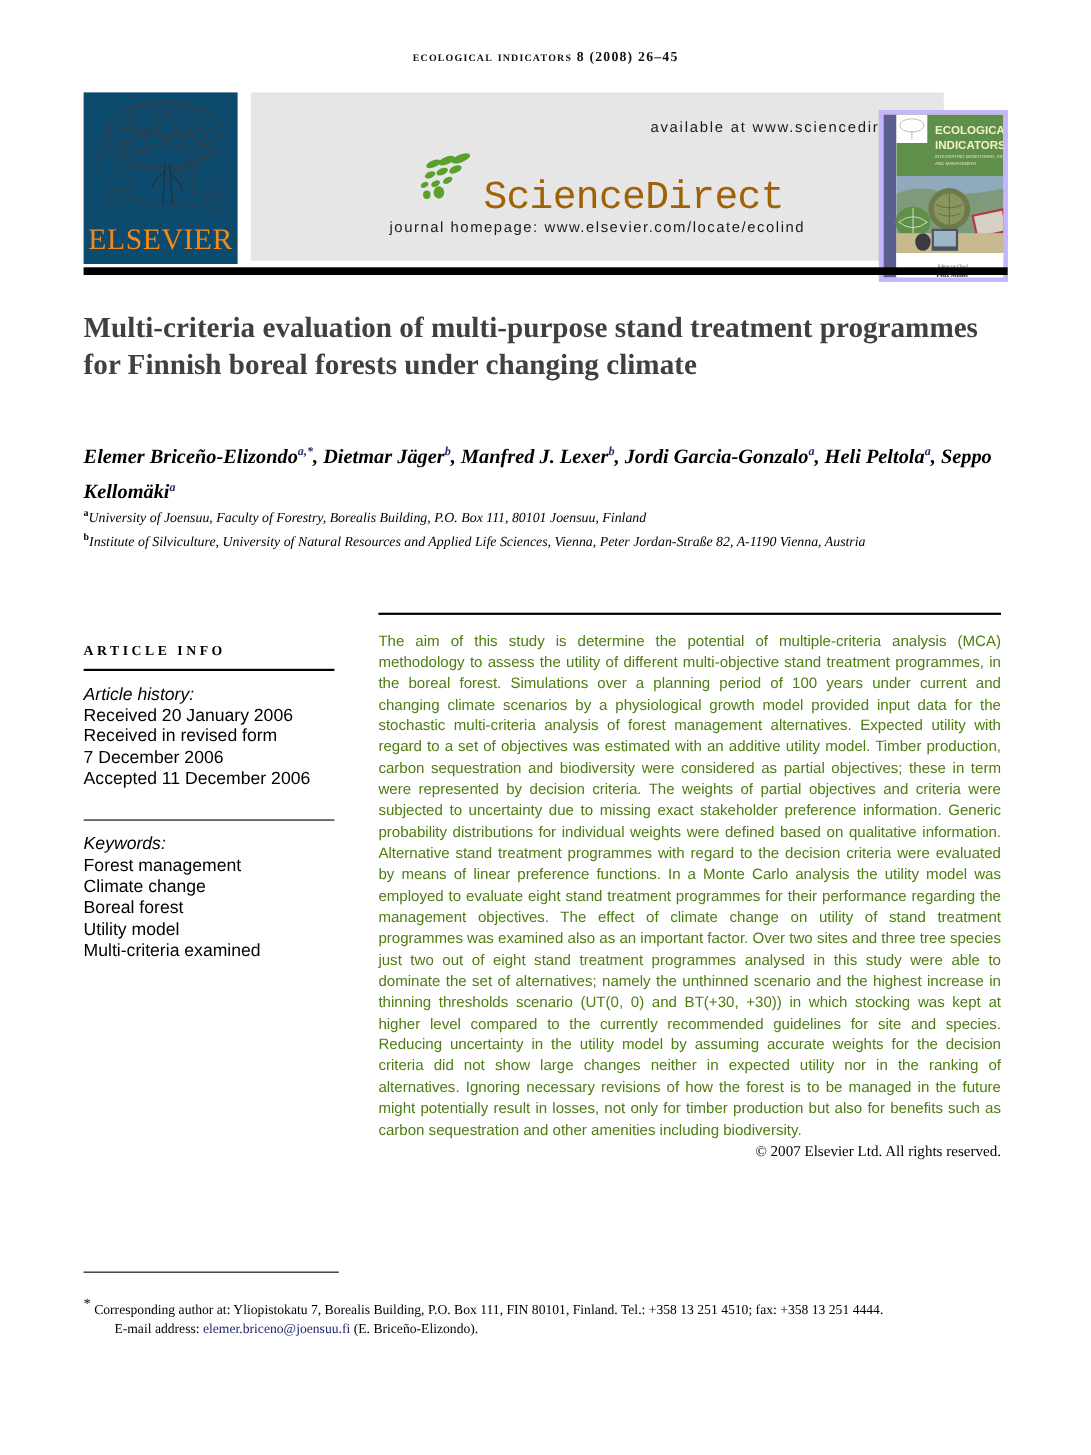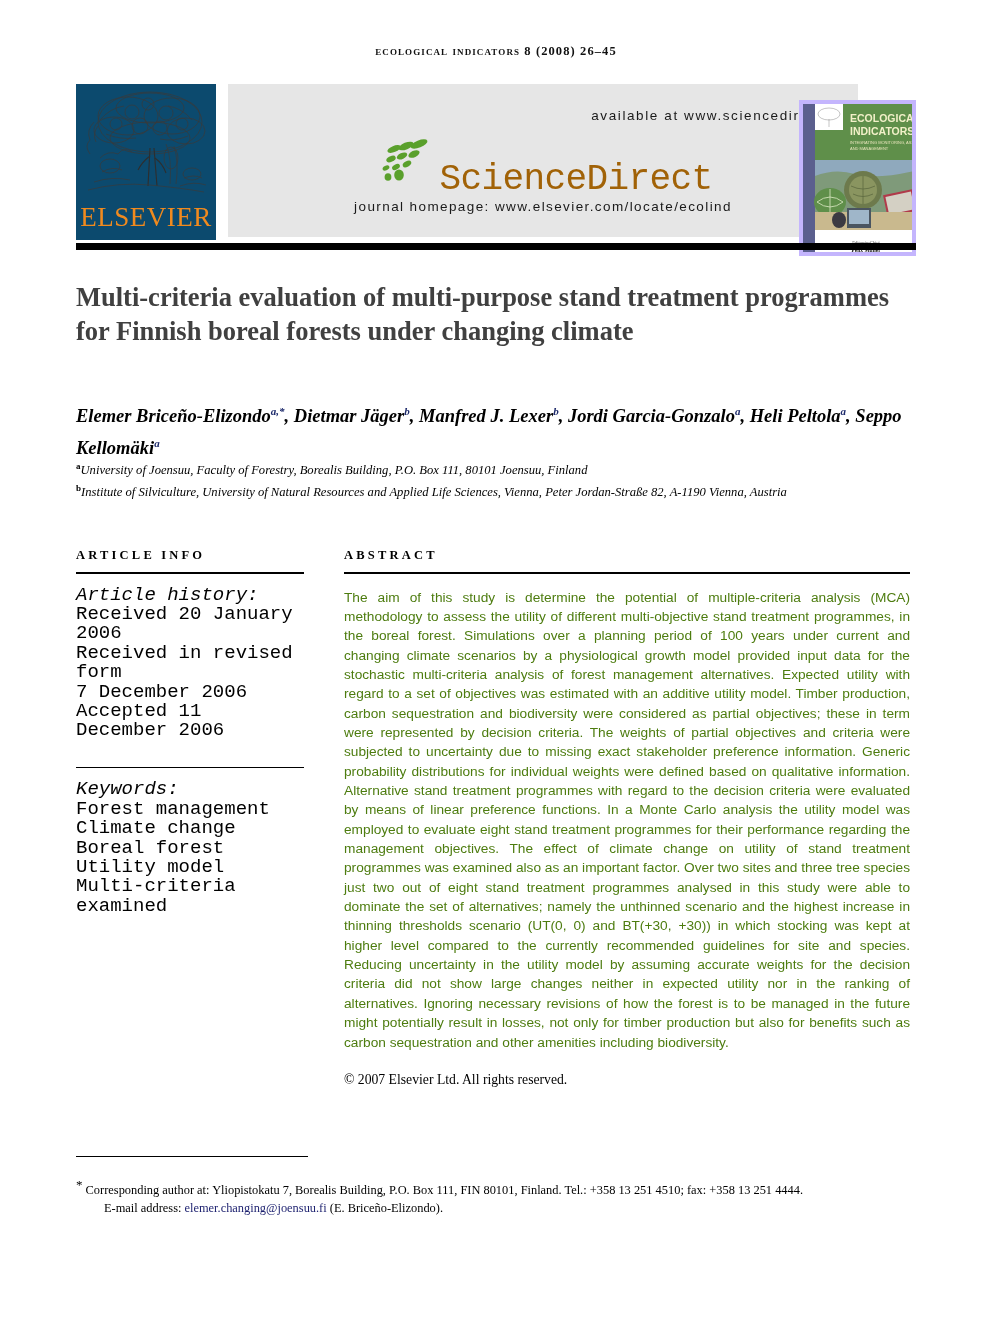--- a/index.html
+++ b/index.html
@@ -201,33 +201,34 @@
     left: 344px; top: 548px;
     width: 566px;
   }
   .sec-head {
     font-family: "Liberation Serif", serif;
     font-weight: bold;
     font-size: 12.5px;
     letter-spacing: 3.2px;
     text-transform: uppercase;
     color: #000;
+    margin-top: 36px;
   }
   .hr-thin {
     height: 1.6px;
     background: #000;
     margin: 9px 0 12px 0;
   }
   .hr-thin.right {
     margin-top: 9px;
     margin-bottom: 14px;
   }
   .info-block {
-    font-family: Liberation Mono, monospace;
-    font-size: 19px;
+    font-family: Liberation Sans, sans-serif;
+    font-size: 16px;
     line-height: 19.4px;
   }
   .info-block .it {
     font-style: italic;
   }
   .kw-sep {
     height: 1.6px;
     background: #000;
     margin: 26px 0 12px 0;
   }
@@ -235,21 +236,22 @@
     font-family: Liberation Sans, sans-serif;
     font-size: 13.7px;
     line-height: 19.35px;
     text-align: justify;
     color: #4d7c0f;
   }
   .copyright {
     font-family: "Liberation Serif", serif;
     font-size: 13.7px;
     line-height: 19.4px;
-    margin-top: 18px;
+    text-align: right;
+    margin-top: 0;
   }
 
   
   .footer-rule {
     position: absolute;
     left: 76px; top: 1156px;
     width: 232px;
     height: 1.3px;
     background: #000;
   }
@@ -433,32 +435,31 @@
       <div class="it">Keywords:</div>
       <div>Forest management</div>
       <div>Climate change</div>
       <div>Boreal forest</div>
       <div>Utility model</div>
       <div>Multi-criteria examined</div>
     </div>
   </div>
 
   <div class="col-right">
-    <div class="sec-head">ABSTRACT</div>
     <div class="hr-thin right"></div>
     <div class="abstract-text">The aim of this study is determine the potential of multiple-criteria analysis (MCA) methodology to assess the utility of different multi-objective stand treatment programmes, in the boreal forest. Simulations over a planning period of 100 years under current and changing climate scenarios by a physiological growth model provided input data for the stochastic multi-criteria analysis of forest management alternatives. Expected utility with regard to a set of objectives was estimated with an additive utility model. Timber production, carbon sequestration and biodiversity were considered as partial objectives; these in term were represented by decision criteria. The weights of partial objectives and criteria were subjected to uncertainty due to missing exact stakeholder preference information. Generic probability distributions for individual weights were defined based on qualitative information. Alternative stand treatment programmes with regard to the decision criteria were evaluated by means of linear preference functions. In a Monte Carlo analysis the utility model was employed to evaluate eight stand treatment programmes for their performance regarding the management objectives. The effect of climate change on utility of stand treatment programmes was examined also as an important factor. Over two sites and three tree species just two out of eight stand treatment programmes analysed in this study were able to dominate the set of alternatives; namely the unthinned scenario and the highest increase in thinning thresholds scenario (UT(0, 0) and BT(+30, +30)) in which stocking was kept at higher level compared to the currently recommended guidelines for site and species. Reducing uncertainty in the utility model by assuming accurate weights for the decision criteria did not show large changes neither in expected utility nor in the ranking of alternatives. Ignoring necessary revisions of how the forest is to be managed in the future might potentially result in losses, not only for timber production but also for benefits such as carbon sequestration and other amenities including biodiversity.</div>
     <div class="copyright">© 2007 Elsevier Ltd. All rights reserved.</div>
   </div>
 
   <div class="footer-rule"></div>
   <div class="footer">
     <div class="corr-line">
       <span class="corr-star">*</span>
       <span>Corresponding author at: Yliopistokatu 7, Borealis Building, P.O. Box 111, FIN 80101, Finland. Tel.: +358 13 251 4510; fax: +358 13 251 4444.</span>
     </div>
     <div class="email-line">
       <span>E-mail address:</span>
-      <span class="link-blue">elemer.changing@joensuu.fi</span>
+      <span class="link-blue">elemer.briceno@joensuu.fi</span>
       <span>(E. Briceño-Elizondo).</span>
     </div>
   </div>
 
 </div>
 
 </body></html>

